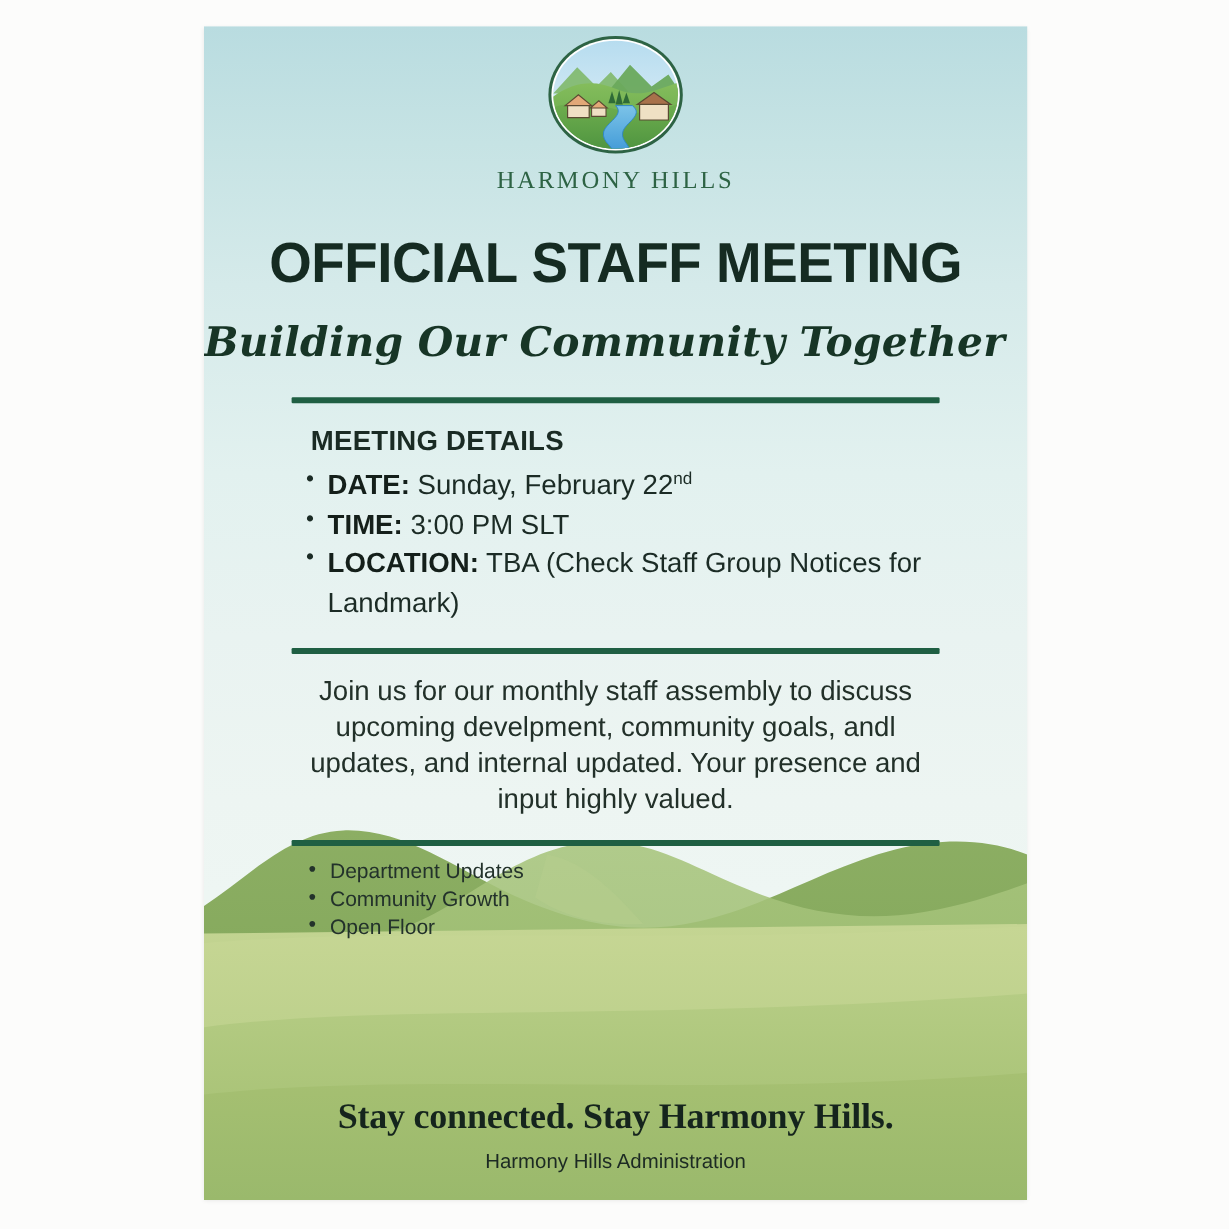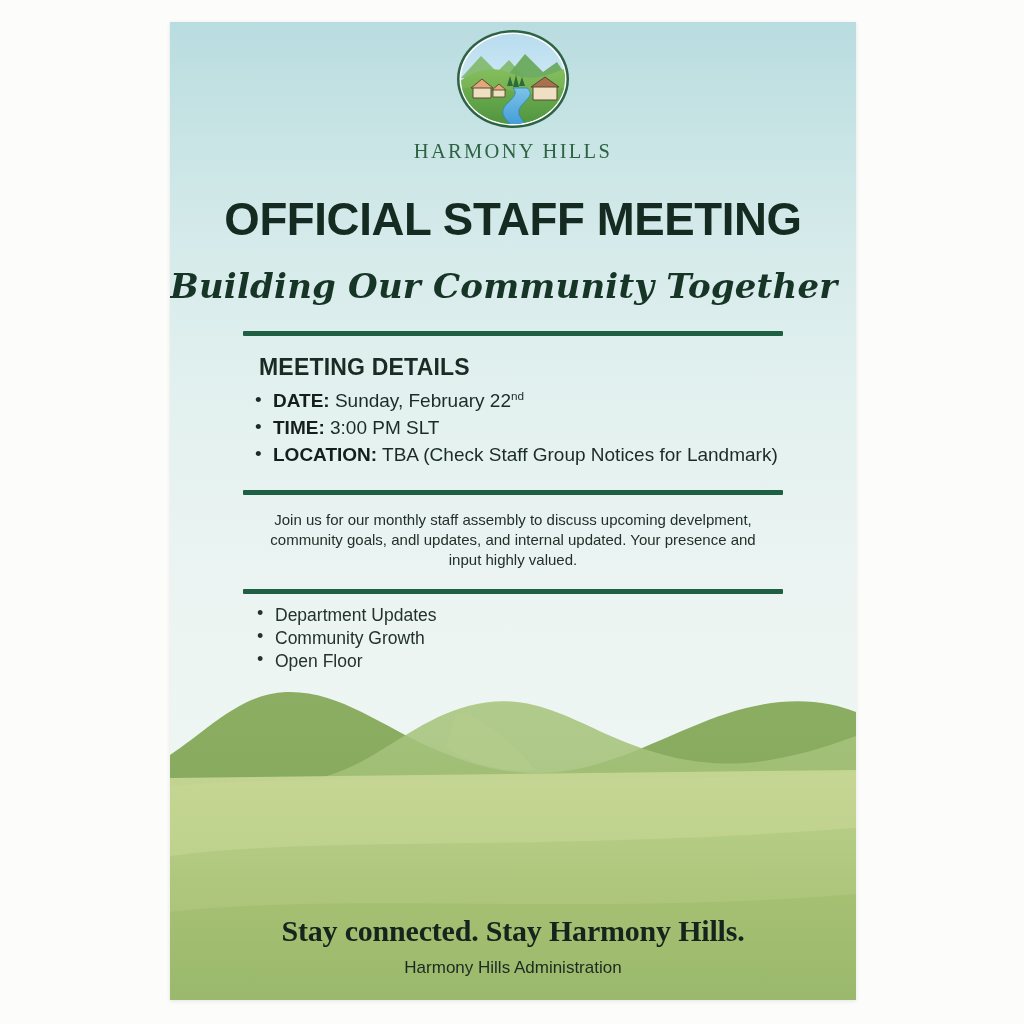--- a/index.html
+++ b/index.html
@@ -118,21 +118,21 @@
     letter-spacing: 0.2px;
   }
   ul.details {
     list-style: none;
     margin: 7px 0 0 0;
     padding: 0 0 0 8px;
   }
   ul.details li {
     position: relative;
     padding-left: 22px;
-    font-size: 19px;
+    font-size: 23px;
     color: #1b2b25;
     line-height: 1.42;
   }
   ul.details li::before {
     content: "\2022";
     position: absolute;
     left: 4px; top: -1px;
     font-size: 19px;
     color: #1b2b25;
   }
@@ -140,21 +140,21 @@
     font-weight: bold;
     color: #141f1a;
   }
   sup { font-size: 0.62em; vertical-align: super; }
 
   
   .body-copy {
     width: 520px;
     margin: 15px auto 0 auto;
     text-align: center;
-    font-size: 15px;
+    font-size: 23px;
     line-height: 1.31;
     color: #223029;
   }
 
   
   .agenda-heading {
     margin-top: 19px;
     text-align: center;
     font-weight: bold;
     font-size: 25px;

